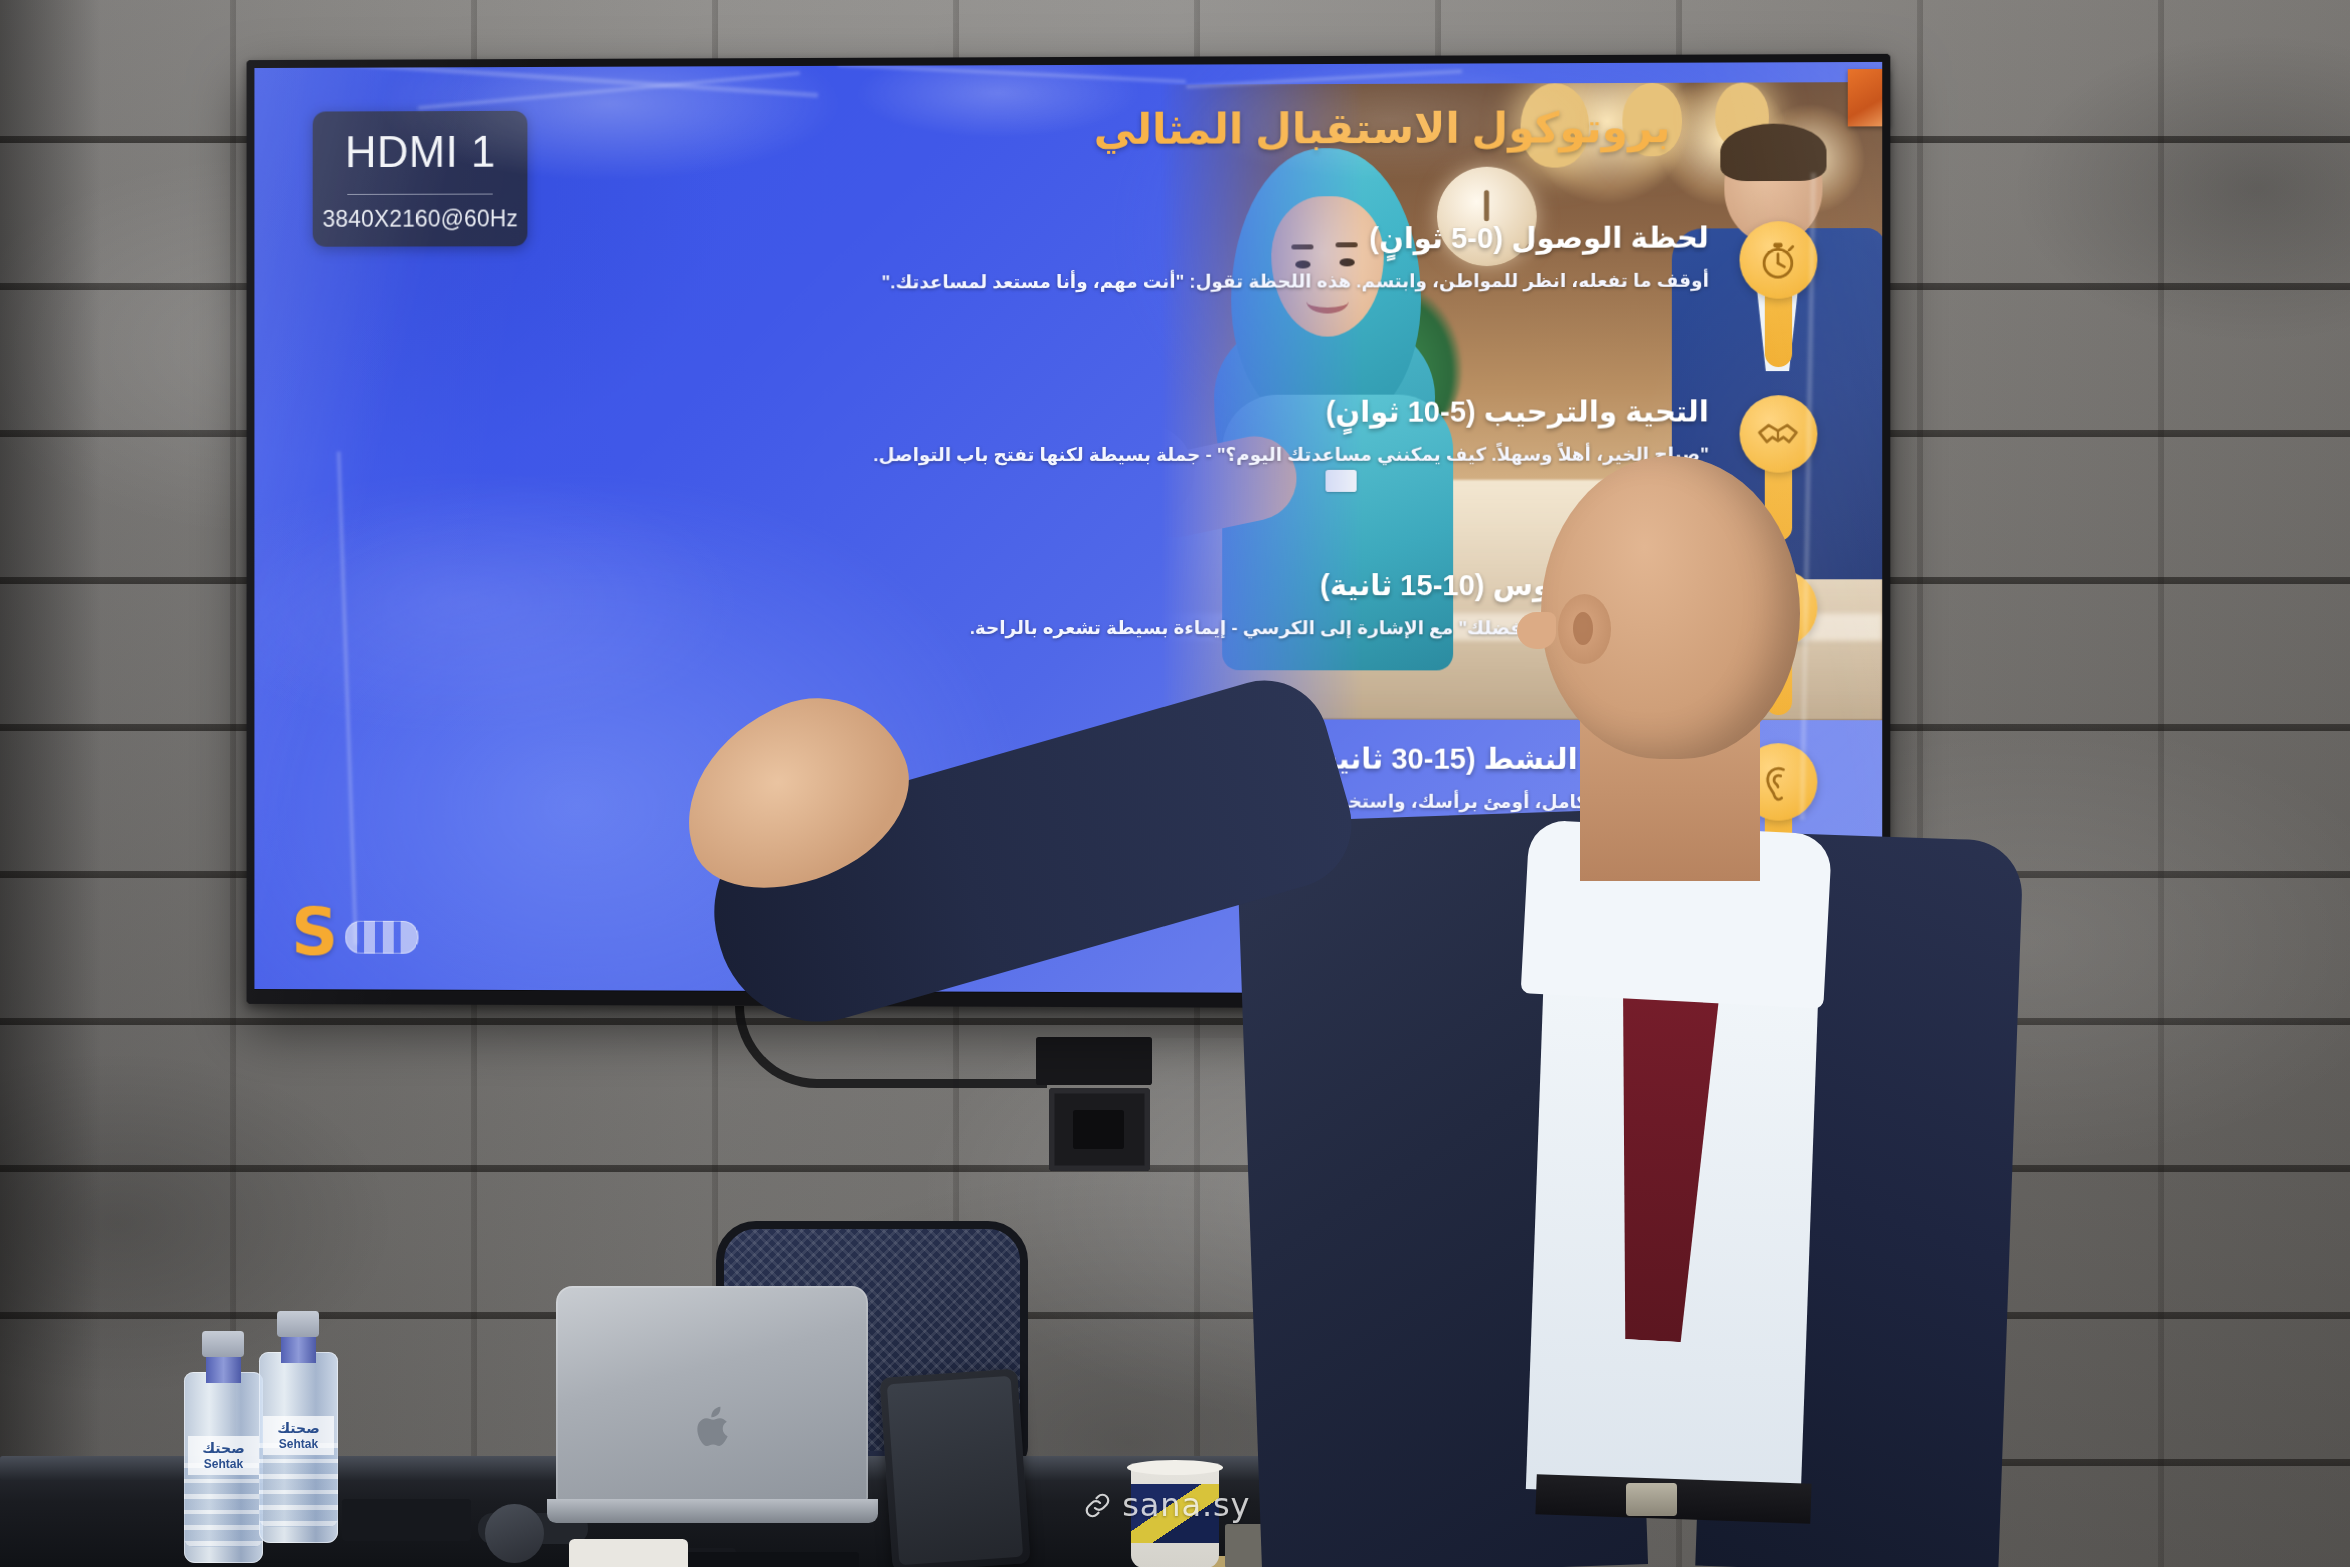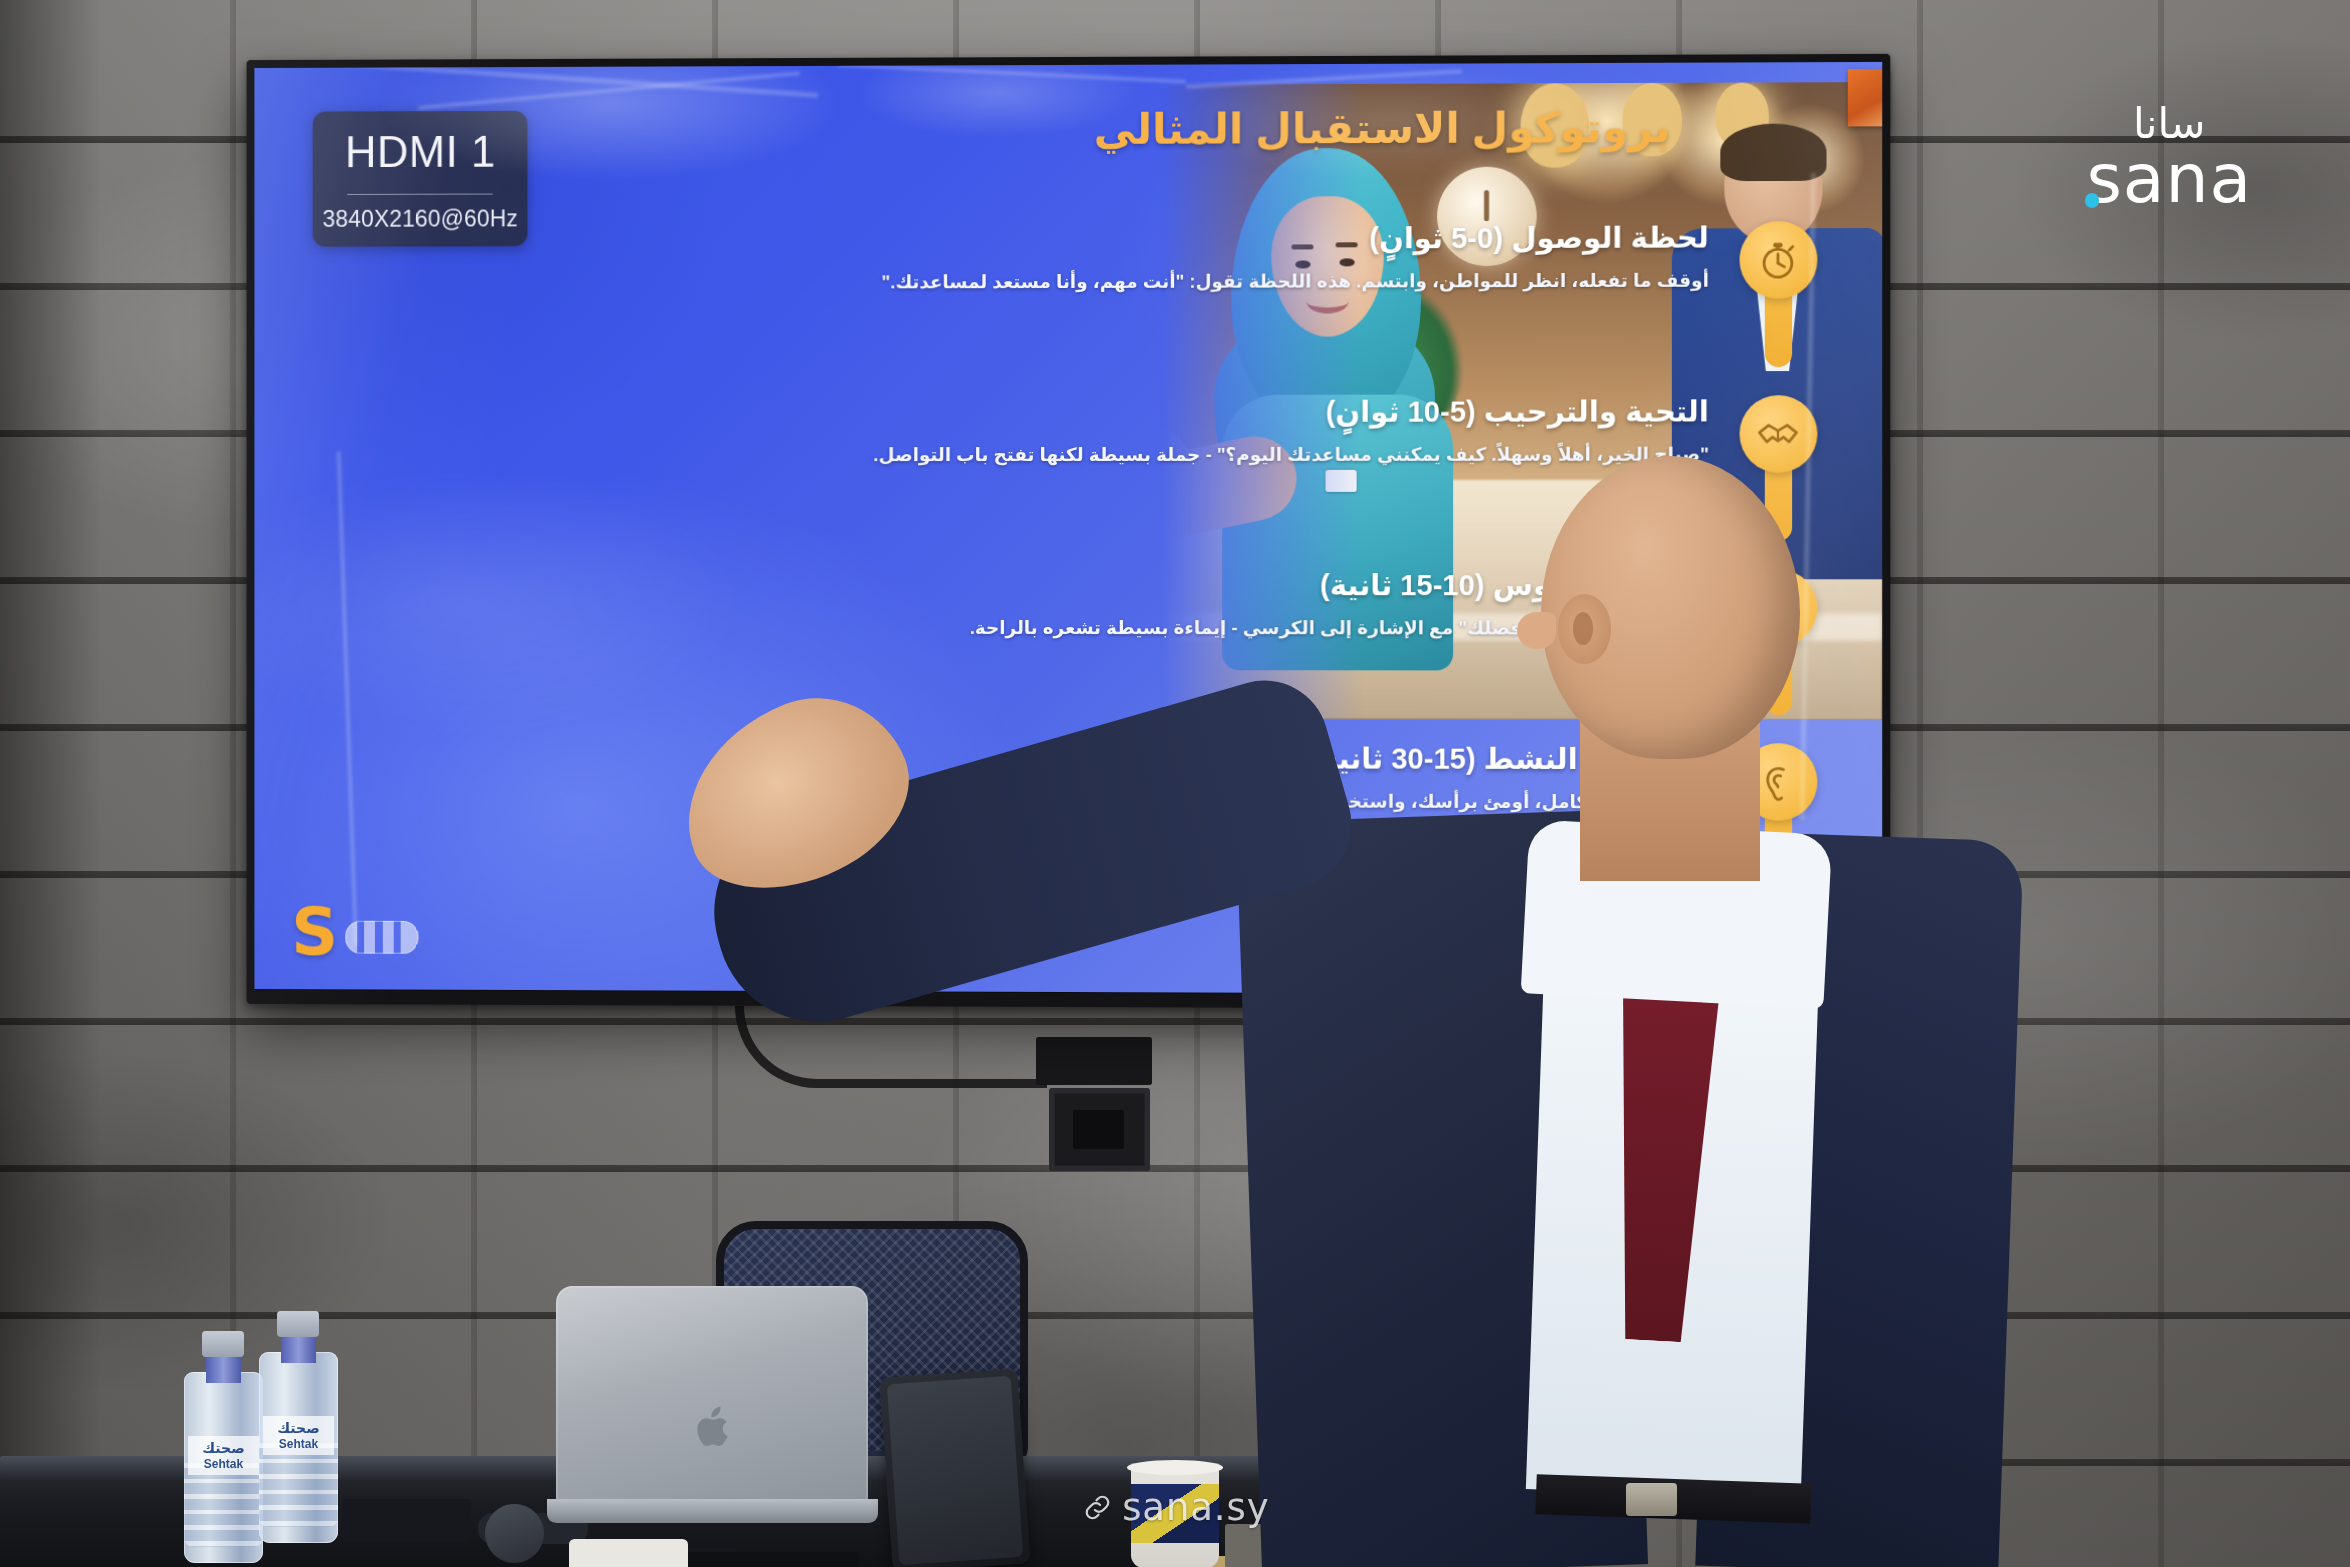--- a/index.html
+++ b/index.html
@@ -845,21 +845,21 @@
   
   #watermark {
     position: absolute;
     left: 1082px;
     top: 1486px;
     z-index: 58;
     display: flex;
     align-items: center;
     gap: 9.2px;
     color: rgba(255,255,255,0.78);
-    font-size: 37px;
+    font-size: 32px;
     font-weight: 400;
     letter-spacing: 0.9px;
     font-family: "DejaVu Sans", sans-serif;
     text-shadow: 0 0.9px 2.8px rgba(0,0,0,0.35);
   }
   #watermark svg { display: block; }
 
   
   .desk-item {
     position: absolute;
@@ -1088,27 +1088,20 @@
     <div class="p-neck"></div>
     <div class="p-head"></div>
     <div class="p-ear"></div>
     <div class="p-nose"></div>
     <div class="p-arm"></div>
     <div class="p-hand"></div>
     <div class="p-belt"></div>
     <div class="p-buckle"></div>
   </div>
 
-  <div id="sana-logo">
-    <div class="ar">سانا</div>
-    <div class="lat">
-      <span class="dot"></span>
-      <span>sana</span>
-    </div>
-  </div>
 
   <div id="watermark">
     <svg width="31" height="31" viewBox="0 0 24 24">
       <path d="M10 14a4.5 4.5 0 0 0 6.4 0l2.6-2.6a4.5 4.5 0 0 0-6.4-6.4L11.2 6.4" fill="none" stroke="rgba(255,255,255,0.8)" stroke-width="1.7" stroke-linecap="round"></path>
       <path d="M14 10a4.5 4.5 0 0 0-6.4 0L5 12.6a4.5 4.5 0 0 0 6.4 6.4l1.4-1.4" fill="none" stroke="rgba(255,255,255,0.8)" stroke-width="1.7" stroke-linecap="round"></path>
     </svg>
     <span>sana.sy</span>
   </div>
 
 </div>

